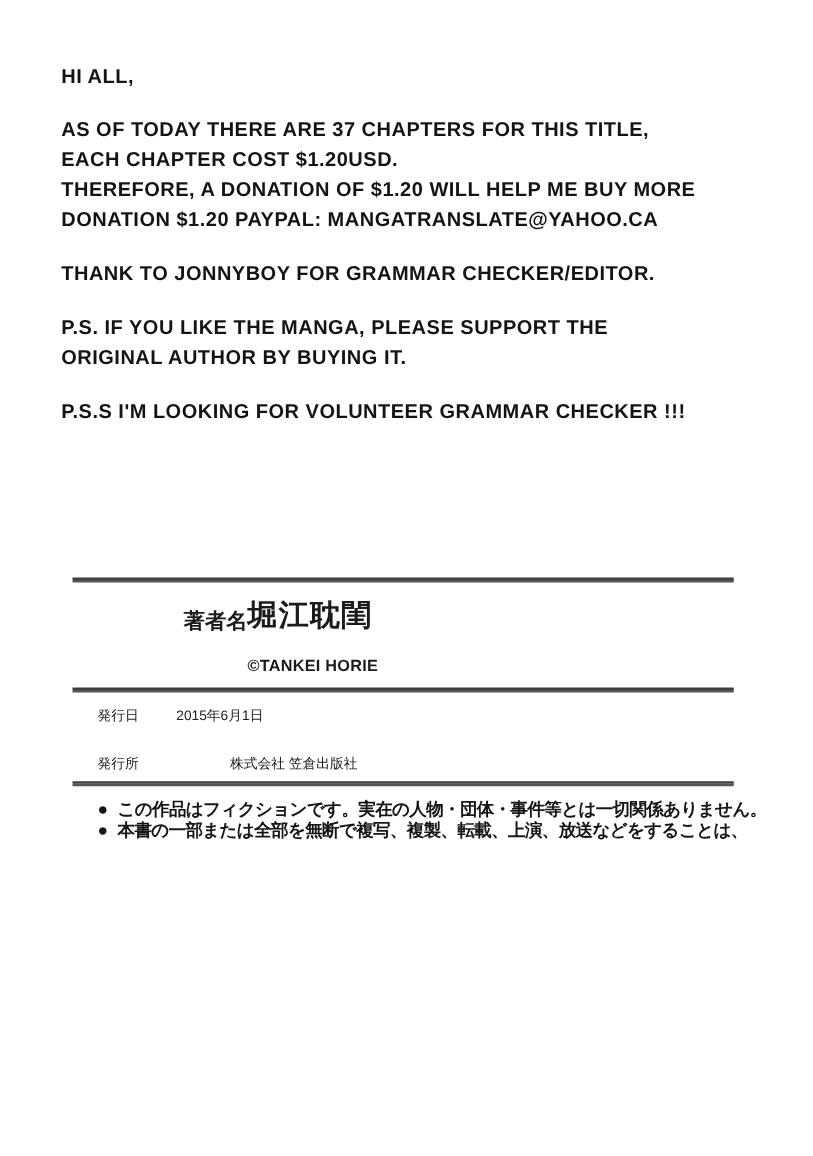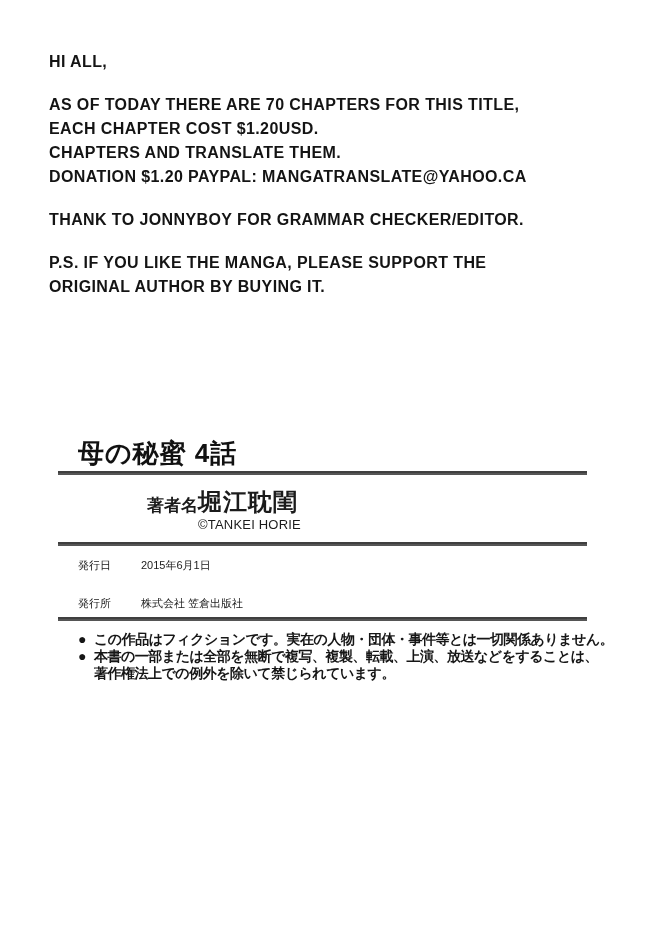--- a/index.html
+++ b/index.html
@@ -38,25 +38,25 @@
   }
   .rule {
     height: 4px;
     border-top: 2px solid #3f3f3f;
     border-bottom: 2px solid #555555;
     margin-top: 3px;
   }
   .author-row { display: flex; align-items: flex-start; padding: 14px 0 7px 20px; }
   .author-label { width: 120px; font-size: 17px; font-weight: 700; padding-top: 5px; text-align: right; }
   .author-name { font-size: 24px; font-weight: 700; line-height: 26px; letter-spacing: 1px; }
-  .author-roman { font-size: 13px; font-weight: 400; line-height: 15px; margin-top: 2px; letter-spacing: 0.2px; }
+  .author-roman { font-size: 13px; font-weight: 700; line-height: 15px; margin-top: 19px; letter-spacing: 0.2px; }
 
   .pub-rows { padding: 9px 0 0 20px; }
   .pub-row { display: flex; font-size: 11px; line-height: 20px; margin-bottom: 18px; }
-  .pub-row:last-child { margin-bottom: 4px; }
+  .pub-row:last-child { margin-bottom: 4px; gap: 43px; }
   .pub-label { width: 63px; flex: 0 0 63px; }
 
   .disclaimer { padding: 10px 0 0 20px; }
   .disc-line {
     display: flex;
     font-size: 14px;
     font-weight: 600;
     line-height: 17px;
     letter-spacing: -0.5px;
     white-space: nowrap;
@@ -68,46 +68,46 @@
 <body>
 
 <div class="page">
 
   <div class="note">
 
       <div class="note-line">HI ALL,</div>
 
       <div class="note-line"></div>
 
-      <div class="note-line">AS OF TODAY THERE ARE 70 CHAPTERS FOR THIS TITLE,</div>
+      <div class="note-line">AS OF TODAY THERE ARE 37 CHAPTERS FOR THIS TITLE,</div>
 
       <div class="note-line">EACH CHAPTER COST $1.20USD.</div>
 
+      <div class="note-line">THEREFORE, A DONATION OF $1.20 WILL HELP ME BUY MORE</div>
 
-      <div class="note-line">CHAPTERS AND TRANSLATE THEM.</div>
 
       <div class="note-line">DONATION $1.20 PAYPAL: MANGATRANSLATE@YAHOO.CA</div>
 
       <div class="note-line"></div>
 
       <div class="note-line">THANK TO JONNYBOY FOR GRAMMAR CHECKER/EDITOR.</div>
 
       <div class="note-line"></div>
 
       <div class="note-line">P.S. IF YOU LIKE THE MANGA, PLEASE SUPPORT THE</div>
 
       <div class="note-line">ORIGINAL AUTHOR BY BUYING IT.</div>
 
       <div class="note-line"></div>
 
+      <div class="note-line">P.S.S I'M LOOKING FOR VOLUNTEER GRAMMAR CHECKER !!!</div>
     </div>
 
   <div class="colophon">
 
-    <div class="c-title">母の秘蜜 4話</div>
     <div class="rule"></div>
 
     <div class="author-row">
       <span class="author-label">著者名</span>
       <span class="author-col">
         <div class="author-name">堀江耽閨</div>
         <div class="author-roman">©TANKEI HORIE</div>
       </span>
     </div>
     <div class="rule"></div>
@@ -132,20 +132,16 @@
         <div class="disc-line">
           <span class="disc-bullet">●</span>
           <span class="disc-text">この作品はフィクションです。実在の人物・団体・事件等とは一切関係ありません。</span>
         </div>
 
         <div class="disc-line">
           <span class="disc-bullet">●</span>
           <span class="disc-text">本書の一部または全部を無断で複写、複製、転載、上演、放送などをすることは、</span>
         </div>
 
-        <div class="disc-line">
-          <span class="disc-bullet"></span>
-          <span class="disc-text">著作権法上での例外を除いて禁じられています。</span>
-        </div>
       </div>
 
   </div>
 </div>
 
 </body></html>

